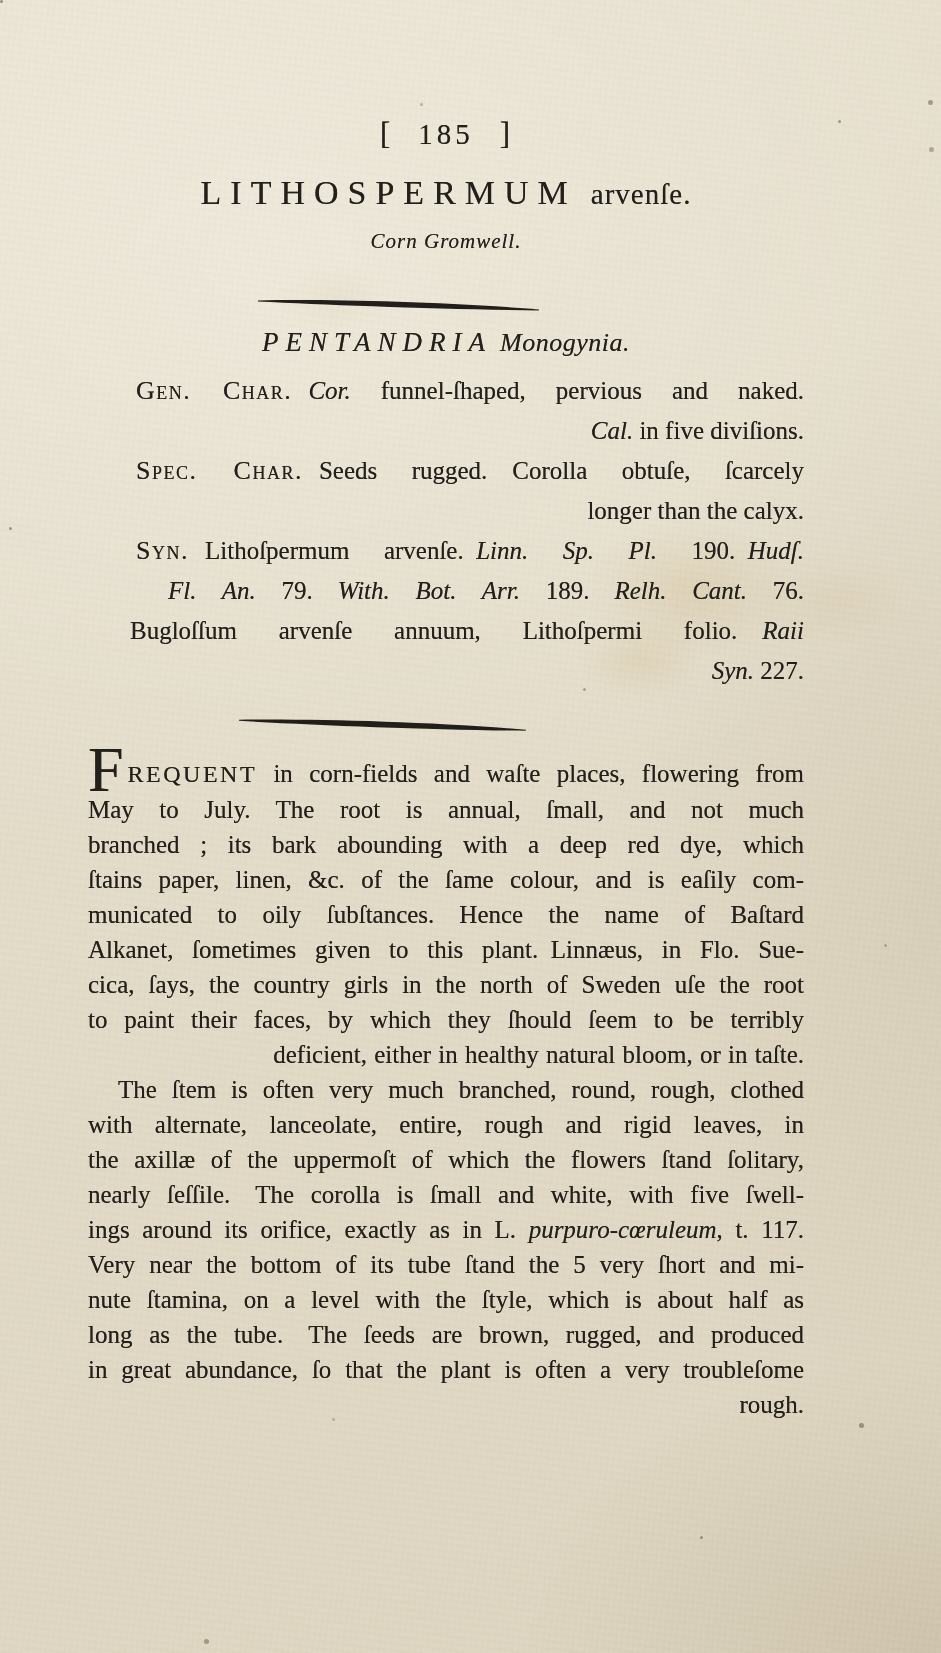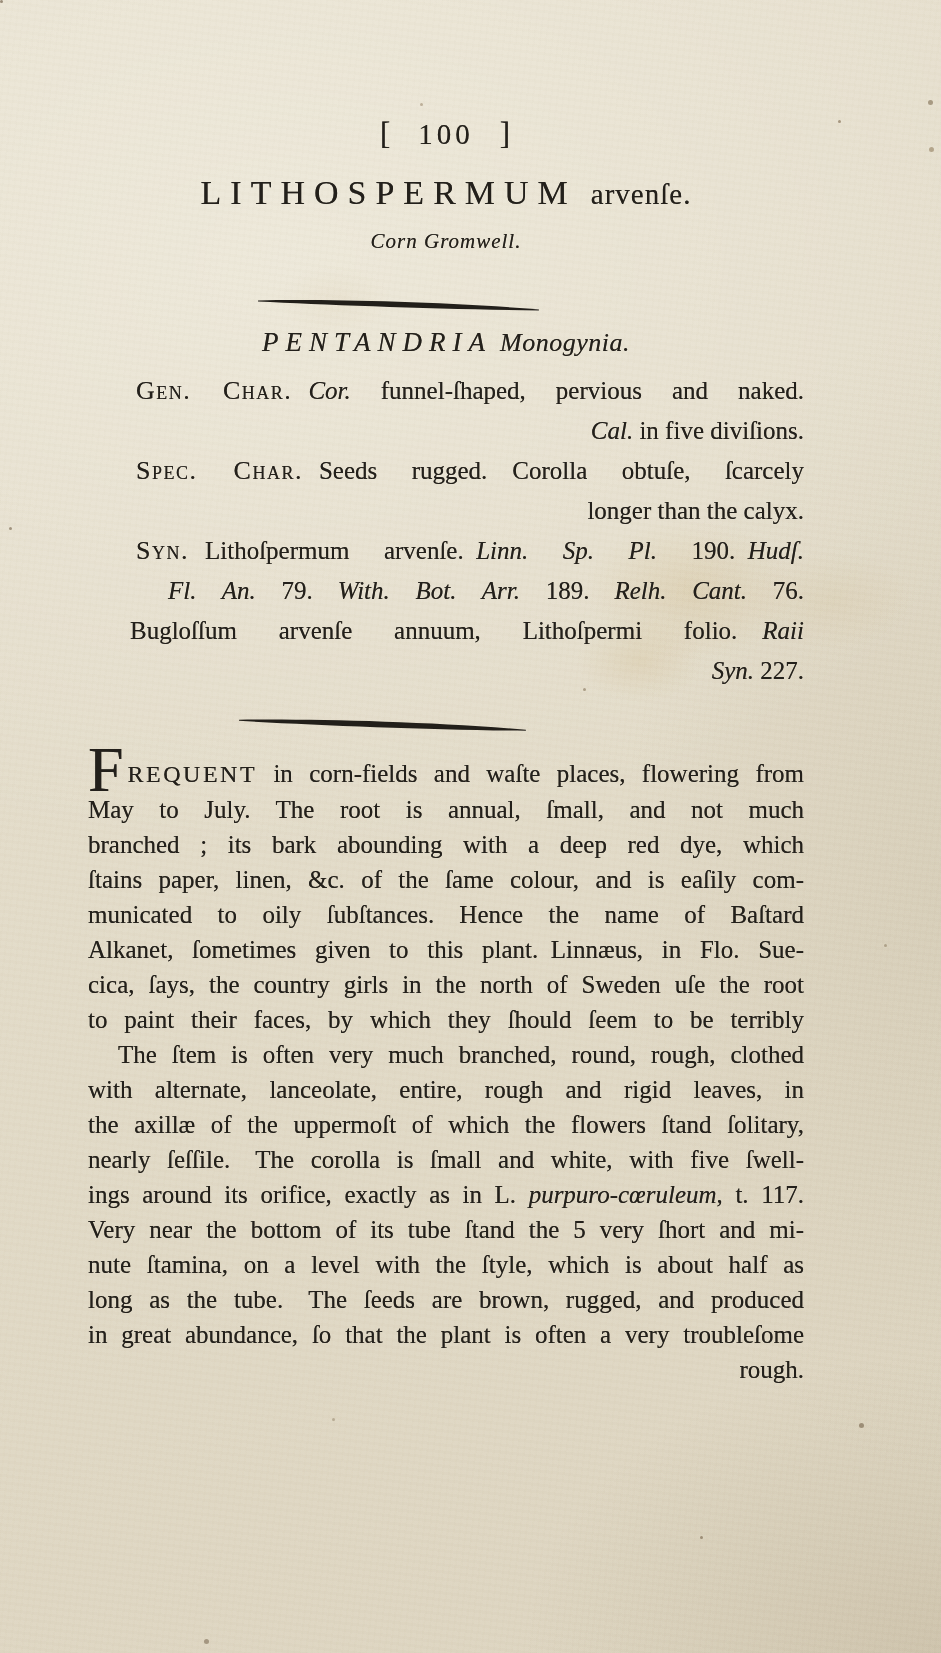--- a/index.html
+++ b/index.html
@@ -70,21 +70,21 @@
   .inktxt{text-shadow:0 0 0.5px rgba(40,34,26,0.65);}
 </style>
 </head>
 <body>
 
 <div class="page">
   <div class="tex"></div>
   <div class="specks"></div>
 
   <div class="blk pageno inktxt">
-    <span class="br">[</span><span class="num">100</span><span class="br">]</span>
+    <span class="br">[</span><span class="num">185</span><span class="br">]</span>
   </div>
 
   <h1 class="blk title inktxt">
     <span class="genus">LITHOSPERMUM</span><span class="species">arvenſe.</span>
   </h1>
 
   <div class="blk common inktxt">Corn Gromwell.</div>
 
   <div class="rule rule1">
     <svg width="282" height="12" viewBox="0 0 282 12">
@@ -116,20 +116,21 @@
   <div class="blk bodyblock inktxt" id="bodyblock">
       <div>
         <div class="bline just"><span class="initF">F</span><span class="runin">REQUENT</span> in corn-fields and waſte places, flowering from</div>
         <div class="bline just">May to July. The root is annual, ſmall, and not much</div>
         <div class="bline just">branched ; its bark abounding with a deep red dye, which</div>
         <div class="bline just">ſtains paper, linen, &amp;c. of the ſame colour, and is eaſily com-</div>
         <div class="bline just">municated to oily ſubſtances. Hence the name of Baſtard</div>
         <div class="bline just">Alkanet, ſometimes given to this plant. Linnæus, in Flo. Sue-</div>
         <div class="bline just">cica, ſays, the country girls in the north of Sweden uſe the root</div>
         <div class="bline just">to paint their faces, by which they ſhould ſeem to be terribly</div>
+        <div class="bline">deficient, either in healthy natural bloom, or in taſte.</div>
       </div>
       <div>
         <div class="bline just indent1">The ſtem is often very much branched, round, rough, clothed</div>
         <div class="bline just">with alternate, lanceolate, entire, rough and rigid leaves, in</div>
         <div class="bline just">the axillæ of the uppermoſt of which the flowers ſtand ſolitary,</div>
         <div class="bline just">nearly ſeſſile. The corolla is ſmall and white, with five ſwell-</div>
         <div class="bline just">ings around its orifice, exactly as in L. <i>purpuro-cœruleum</i>, t. 117.</div>
         <div class="bline just">Very near the bottom of its tube ſtand the 5 very ſhort and mi-</div>
         <div class="bline just">nute ſtamina, on a level with the ſtyle, which is about half as</div>
         <div class="bline just">long as the tube. The ſeeds are brown, rugged, and produced</div>

